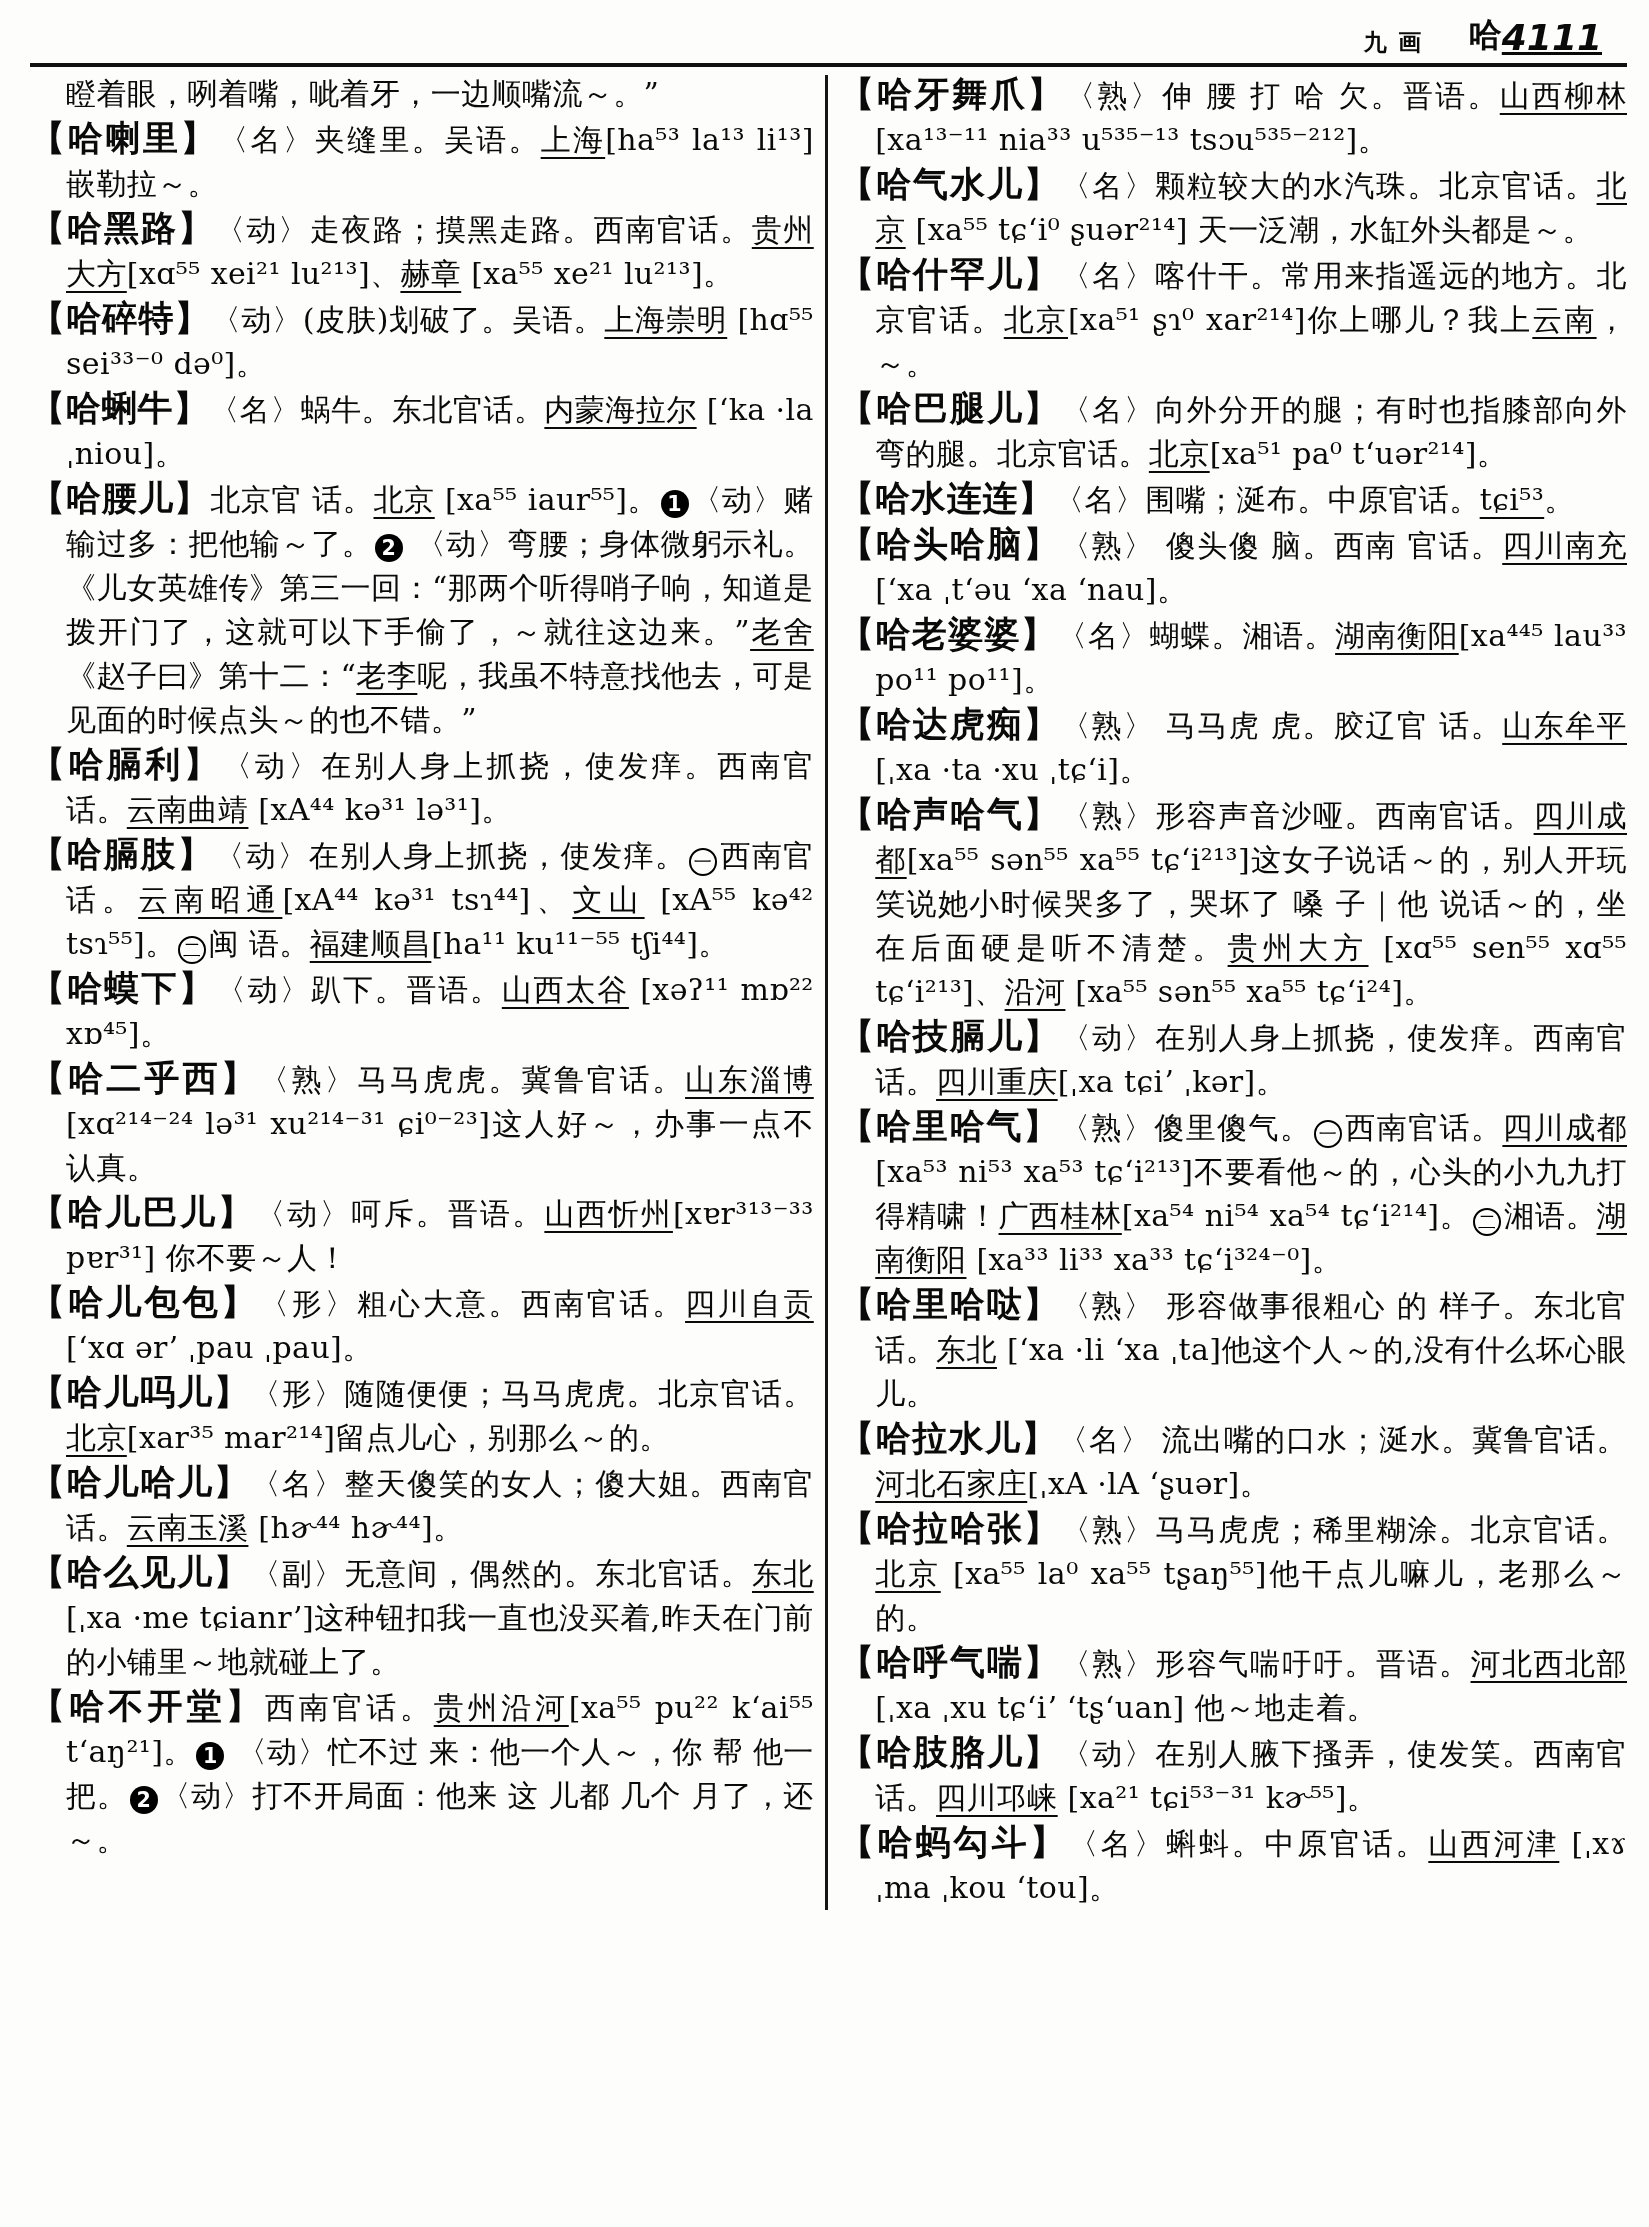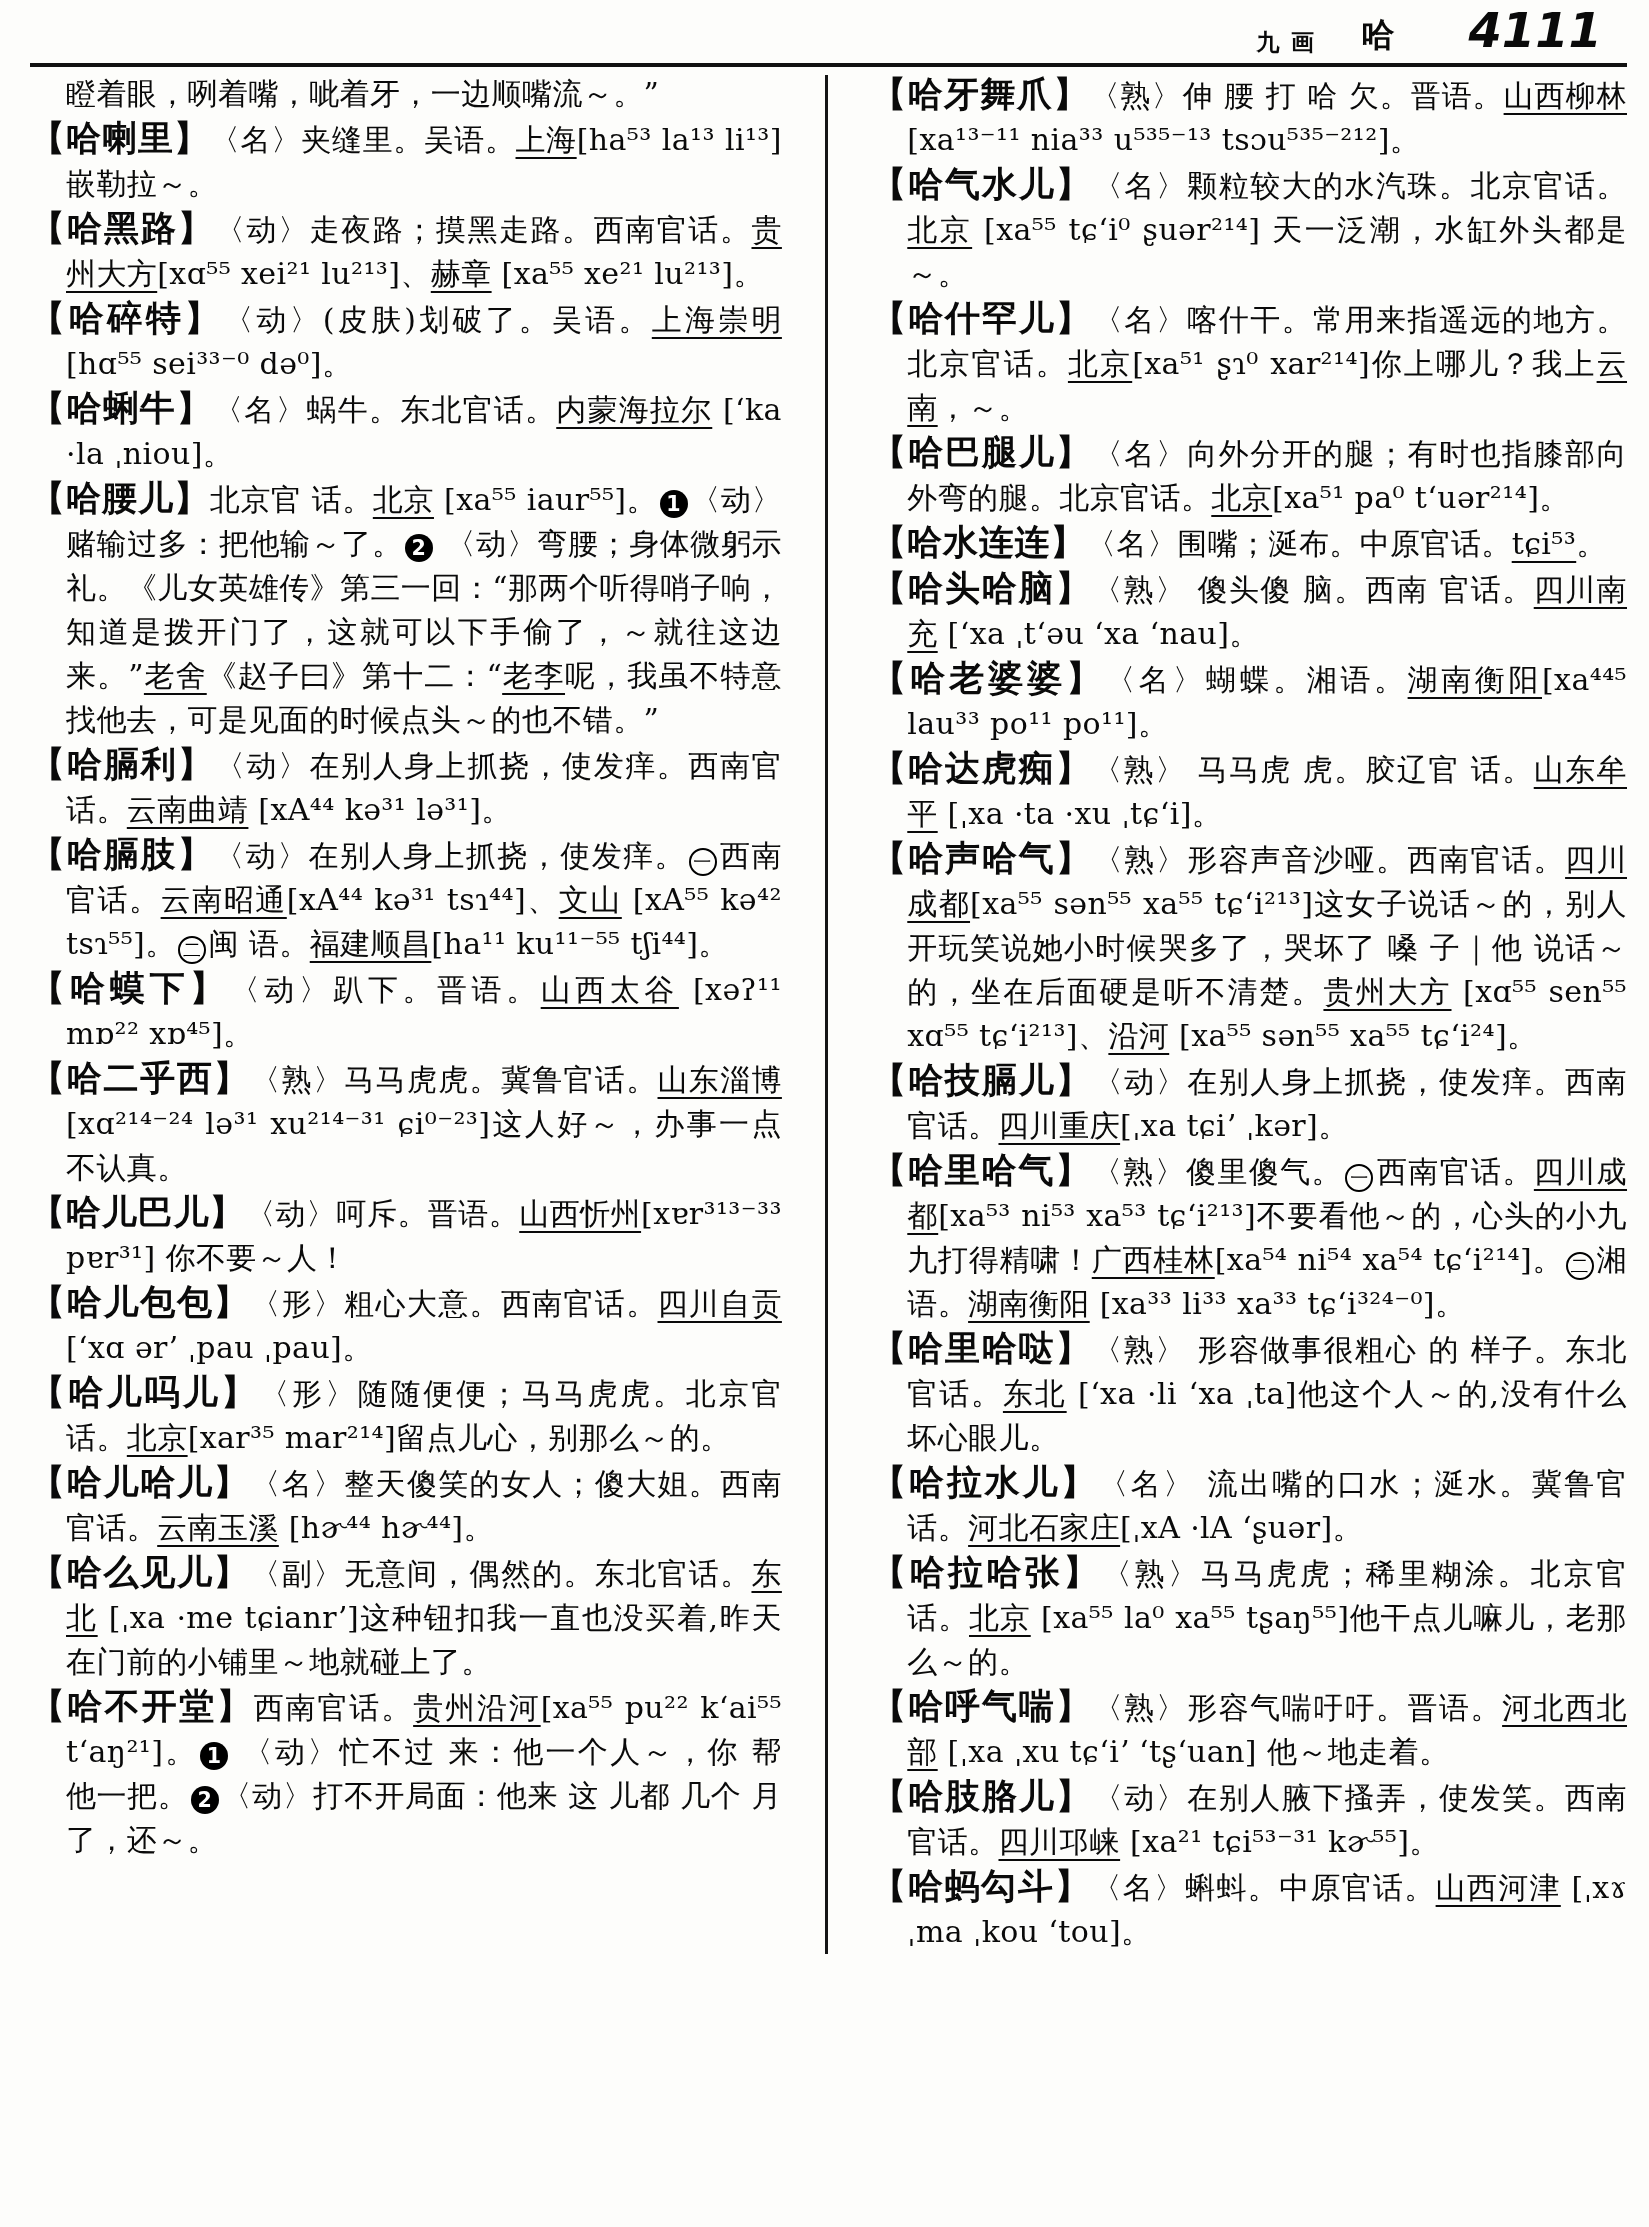--- a/index.html
+++ b/index.html
@@ -11,22 +11,22 @@
   }
   .page{padding:6.6px 23px 0 30px;}
   .header{
     height:51px;
     display:flex;justify-content:flex-end;align-items:flex-end;
     padding:0 25px 5px 0;
     border-bottom:4.1px solid #111;
   }
   .hdr-section{font-size:23px;font-weight:bold;letter-spacing:11.5px;}
   .hdr-char{font-size:33px;font-weight:bold;margin-left:36px;}
-  .hdr-page{font-size:48px;font-weight:bold;font-style:italic;margin-left:74px;font-family:"DejaVu Sans","Liberation Sans",sans-serif;}
-  .columns{display:flex;align-items:stretch;margin-top:5px;gap:32px;}
+  .hdr-page{font-size:36px;font-weight:bold;font-style:italic;font-family:"DejaVu Sans","Liberation Sans",sans-serif;text-decoration:underline;}
+  .columns{display:flex;align-items:stretch;margin-top:5px;}
   .col{width:785px;}
   .col-right{width:789px;}
   .divider{width:2.5px;background:#151515;margin:3.3px 11.5px 0 11.5px;}
   .entry{
     font-size:30px;line-height:44px;
     margin:0;padding-left:36px;text-indent:-36px;
     letter-spacing:0.4px;
     text-align:justify;
   }
   .entry.cont{text-indent:0;}

